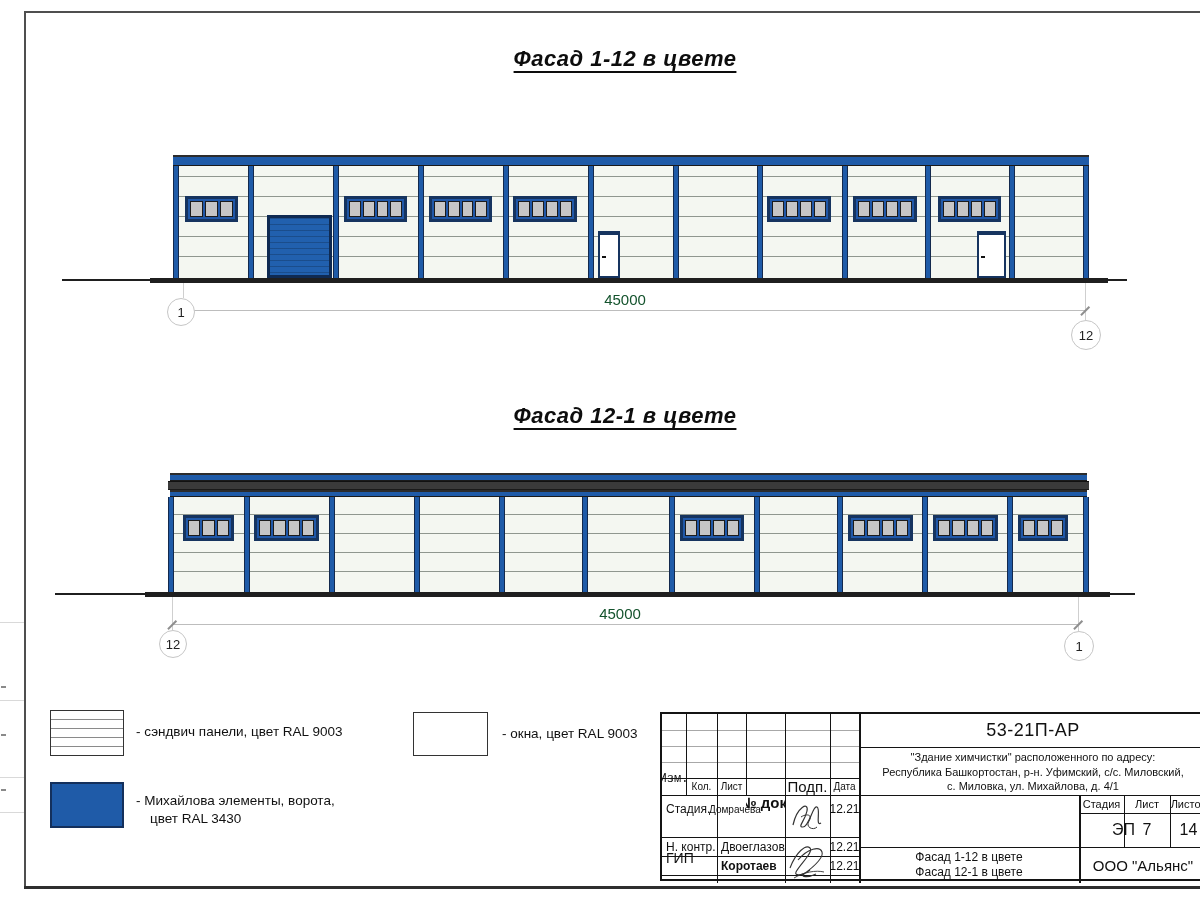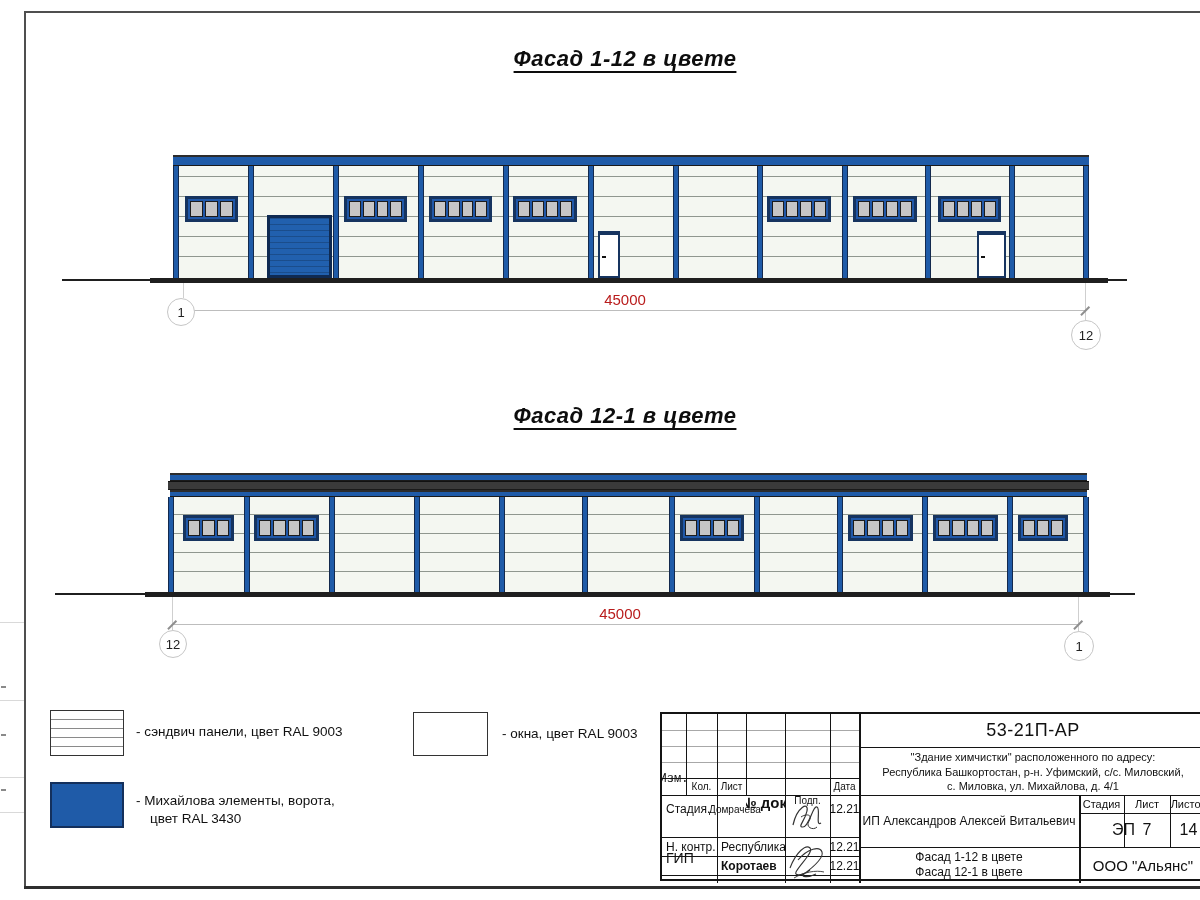--- a/index.html
+++ b/index.html
@@ -2,21 +2,21 @@
 <html><head>
 <meta charset="utf-8">
 <style>
   html,body{margin:0;padding:0;}
   body{width:1200px;height:900px;position:relative;overflow:hidden;background:#fff;
        font-family:"Liberation Sans",sans-serif;}
   .abs{position:absolute;}
   .facade-title{position:absolute;text-align:center;font-style:italic;font-weight:600;
     font-size:22px;letter-spacing:.5px;color:#0d0d0d;text-decoration:underline;
     text-decoration-thickness:2px;text-underline-offset:5px;}
-  .dim-label{position:absolute;font-size:15px;color:#b91c1c;transform:translateX(-50%);text-align:right;}
+  .dim-label{position:absolute;font-size:15px;color:#14532d;transform:translateX(-50%);text-align:right;}
   .bubble{position:absolute;border:1px solid #c6c6c6;border-radius:50%;background:#fff;
     display:flex;align-items:center;justify-content:center;font-size:13px;color:#222;}
   .tb{position:absolute;left:660px;top:712px;width:545px;height:169px;
       border:2px solid #141414;box-sizing:border-box;background:#fff;}
   .tb .vl,.tb .hl{position:absolute;background:#141414;}
   .tb .hl-light{position:absolute;background:#a8a8a8;}
   .tb .cell{position:absolute;display:flex;align-items:center;justify-content:center;
     color:#111;font-size:11px;white-space:nowrap;overflow:hidden;}
   .tb .cell.left{justify-content:flex-start;padding-left:4px;box-sizing:border-box;}
   .legend-text{position:absolute;font-size:13.5px;color:#111;white-space:nowrap;}
@@ -227,49 +227,48 @@
   <div class="vl" style="left:168px;top:0;width:1px;height:169px;"></div>
   <div class="vl" style="left:197px;top:0;width:2px;height:169px;"></div>
   <div class="vl" style="left:417px;top:81px;width:2px;height:88px;"></div>
   <div class="vl" style="left:462px;top:81px;width:1px;height:52px;"></div>
   <div class="vl" style="left:508px;top:81px;width:1px;height:52px;"></div>
 
   <div class="cell" style="left:0;top:56px;width:24px;height:17px;font-size:12px;font-family:Liberation Mono, monospace;">Изм.</div>
   <div class="cell" style="left:24px;top:64px;width:31px;height:17px;font-size:10px;">Кол.</div>
   <div class="cell" style="left:55px;top:64px;width:29px;height:17px;font-size:10px;">Лист</div>
   <div class="cell" style="left:84px;top:80px;width:39px;height:17px;font-size:15px;font-weight:bold;">№ док.</div>
-  <div class="cell" style="left:123px;top:78px;width:45px;height:17px;font-size:10px;">Подп.</div>
+  <div class="cell" style="left:123px;top:64px;width:45px;height:17px;font-size:15px;">Подп.</div>
   <div class="cell" style="left:168px;top:64px;width:29px;height:17px;font-size:10px;">Дата</div>
 
   <div class="cell left" style="left:0;top:85px;width:55px;height:20px;font-size:12px;">Стадия.</div>
   <div class="cell left" style="left:43px;top:85px;width:68px;height:20px;font-size:10px;">Домрачева</div>
   <div class="cell" style="left:168px;top:85px;width:29px;height:20px;font-size:12px;">12.21</div>
   <div class="cell left" style="left:0;top:123px;width:55px;height:19px;font-size:12px;">Н. контр.</div>
-  <div class="cell left" style="left:55px;top:123px;width:68px;height:19px;font-size:12px;">Республика</div>
+  <div class="cell left" style="left:55px;top:123px;width:68px;height:19px;font-size:12px;">Двоеглазов</div>
   <div class="cell" style="left:168px;top:123px;width:29px;height:19px;font-size:12px;">12.21</div>
   <div class="cell left" style="left:0;top:134px;width:55px;height:19px;font-size:14px;">ГИП</div>
   <div class="cell left" style="left:55px;top:142px;width:68px;height:19px;font-size:12px;font-weight:bold;">Коротаев</div>
   <div class="cell" style="left:168px;top:142px;width:29px;height:19px;font-size:12px;">12.21</div>
 
   <svg class="abs" style="left:125px;top:83px;" width="42" height="38" viewBox="0 0 42 38">
     <path d="M6 28 C10 10, 22 4, 20 14 C18 24, 10 30, 16 30 C22 30, 26 8, 30 10 C34 12, 28 30, 34 26" fill="none" stroke="#333" stroke-width="1.2"></path>
     <path d="M14 20 C20 16, 26 18, 22 24 C18 30, 26 34, 30 30" fill="none" stroke="#333" stroke-width="1"></path>
   </svg>
   <svg class="abs" style="left:124px;top:124px;" width="43" height="44" viewBox="0 0 43 44">
     <path d="M4 30 C10 14, 20 6, 24 10 C28 14, 14 26, 10 34 C8 38, 16 38, 24 32 M12 22 C22 10, 34 8, 36 14 C38 20, 26 30, 18 36 C14 39, 22 40, 30 36" fill="none" stroke="#333" stroke-width="1.1"></path>
     <path d="M8 40 C18 34, 30 32, 38 34" fill="none" stroke="#333" stroke-width="0.9"></path>
   </svg>
 
   <div class="cell" style="left:197px;top:0;width:348px;height:33px;font-size:18px;letter-spacing:.5px;">53-21П-АР</div>
   <div class="abs" style="left:197px;top:36px;width:348px;height:45px;text-align:center;font-size:11px;line-height:14.5px;color:#111;">
     <div>"Здание химчистки" расположенного по адресу:</div>
     <div>Республика Башкортостан, р-н. Уфимский, с/с. Миловский,</div>
     <div>с. Миловка, ул. Михайлова, д. 4/1</div>
   </div>
-  <div class="cell" style="left:197px;top:81px;width:220px;height:52px;font-size:12px;">ИП Александров Алексей Витальевич</div>
   <div class="cell" style="left:417px;top:81px;width:45px;height:18px;">Стадия</div>
   <div class="cell" style="left:462px;top:81px;width:46px;height:18px;">Лист</div>
   <div class="cell" style="left:508px;top:81px;width:37px;height:18px;">Листов</div>
   <div class="cell" style="left:439px;top:99px;width:45px;height:34px;font-size:16px;">ЭП</div>
   <div class="cell" style="left:462px;top:99px;width:46px;height:34px;font-size:16px;">7</div>
   <div class="cell" style="left:508px;top:99px;width:37px;height:34px;font-size:16px;">14</div>
   <div class="abs" style="left:197px;top:136px;width:220px;height:32px;text-align:center;font-size:12px;line-height:15px;color:#111;">
     <div>Фасад 1-12 в цвете</div>
     <div>Фасад 12-1 в цвете</div>
   </div>

